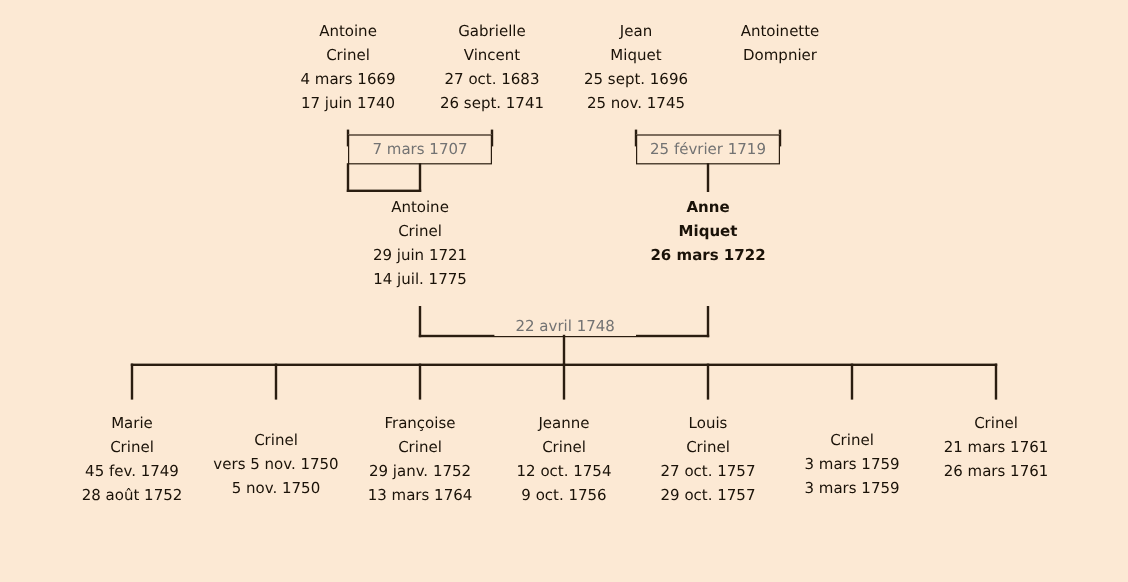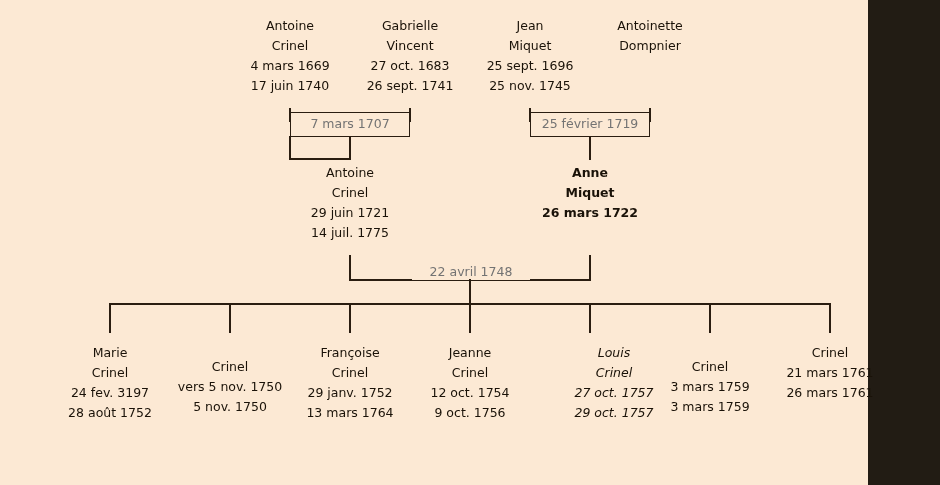--- a/index.html
+++ b/index.html
@@ -8,21 +8,21 @@
     background: #221c14;
   }
   body {
     width: 940px;
     height: 485px;
     overflow: hidden;
     font-family: "DejaVu Sans", sans-serif;
   }
   #canvas {
     position: relative;
-    width: 868px;
+    width: 940px;
     height: 485px;
     background: #fce9d4;
     box-sizing: border-box;
   }
   .person {
     position: absolute;
     text-align: center;
     color: #1a1208;
     font-size: 12.5px;
     line-height: 20px;
@@ -155,21 +155,21 @@
   <div class="vline" style="left:349px; top:303px; height:30px;"></div>
   <div class="vline" style="left:469px; top:303px; height:30px;"></div>
   <div class="vline" style="left:589px; top:303px; height:30px;"></div>
   <div class="vline" style="left:709px; top:303px; height:30px;"></div>
   <div class="vline" style="left:829px; top:303px; height:30px;"></div>
 
   <div class="person" style="left:40px; top:343px;">
     <span class="nm">Marie</span>
     <span class="nm">Crinel</span>
     <span class="dates">
-      <span class="dt">24 fev. 3197</span>
+      <span class="dt">45 fev. 1749</span>
       <span class="dt">28 août 1752</span>
     </span>
   </div>
 
   <div class="person" style="left:160px; top:357px;">
     <span class="nm">Crinel</span>
     <span class="dates">
       <span class="dt">vers 5 nov. 1750</span>
       <span class="dt">5 nov. 1750</span>
     </span>
@@ -186,21 +186,21 @@
 
   <div class="person" style="left:400px; top:343px;">
     <span class="nm">Jeanne</span>
     <span class="nm">Crinel</span>
     <span class="dates">
       <span class="dt">12 oct. 1754</span>
       <span class="dt">9 oct. 1756</span>
     </span>
   </div>
 
-  <div class="person" style="left:544px; top:343px;font-style:italic;">
+  <div class="person" style="left:520px; top:343px;">
     <span class="nm">Louis</span>
     <span class="nm">Crinel</span>
     <span class="dates">
       <span class="dt">27 oct. 1757</span>
       <span class="dt">29 oct. 1757</span>
     </span>
   </div>
 
   <div class="person" style="left:640px; top:357px;">
     <span class="nm">Crinel</span>

